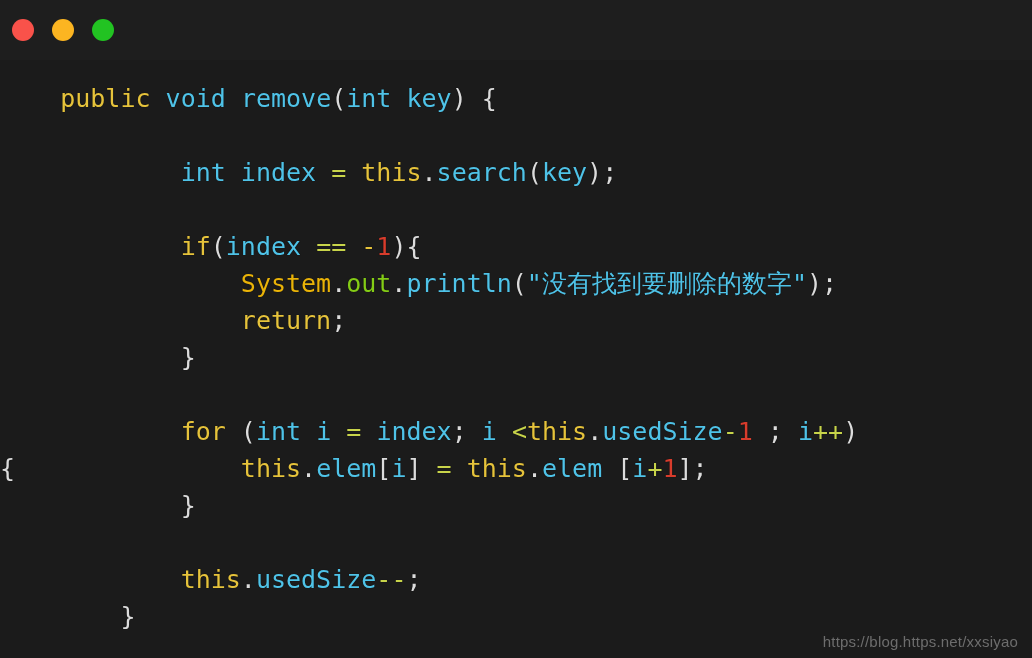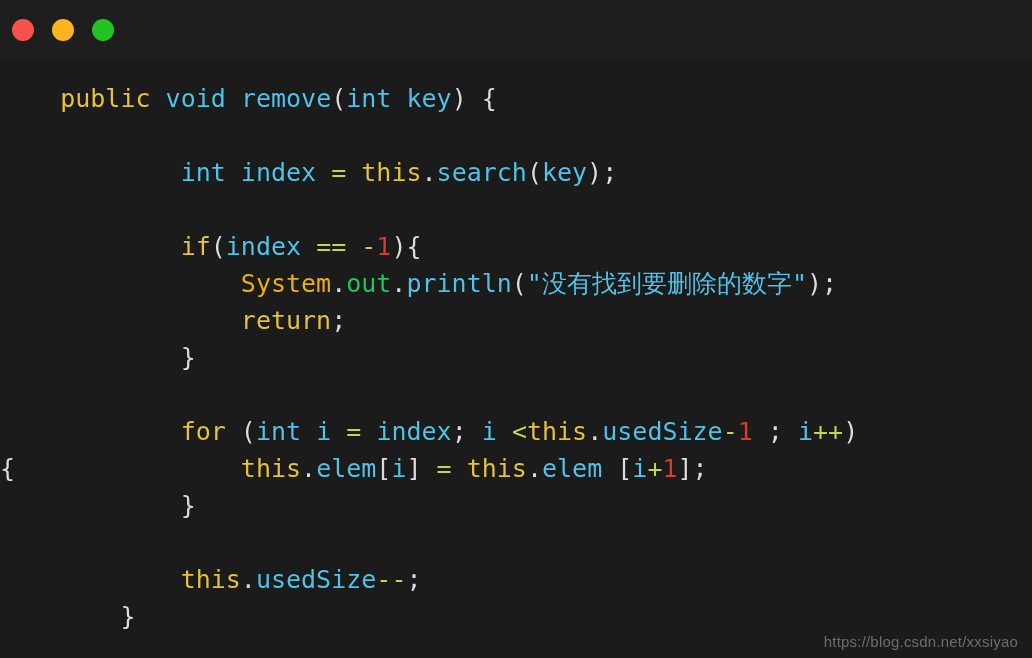--- a/index.html
+++ b/index.html
@@ -63,21 +63,21 @@
   }
   pre.code .ln { display: block; height: 37px; }
 
   
   .kw   { color: #e6c33b; }  
   .id   { color: #4fc3e8; }  
   .op   { color: #c8d44a; }  
   .num  { color: #d83c2c; }  
   .pun  { color: #dcdcdc; }  
   .cls  { color: #eab308; }  
-  .fld  { color: #22c55e; margin-top: 27px; }  
+  .fld  { color: #84cc16; margin-top: 27px; }  
   .str  { color: #4fc3e8; }  
 
   .watermark {
     position: absolute;
     right: 14px;
     bottom: 8px;
     font-family: "Liberation Sans", sans-serif;
     font-size: 15px;
     color: #6d6d6d;
     letter-spacing: 0.2px;
@@ -92,15 +92,15 @@
   <div class="titlebar">
     <span class="dot dot-close" style="background: rgb(249, 82, 74);"></span>
     <span class="dot dot-min" style="background: rgb(252, 181, 33);"></span>
     <span class="dot dot-max" style="background: rgb(34, 195, 34);"></span>
   </div>
 
   <div class="code-area">
     <pre class="code"><span class="ln">    <span class="kw">public</span> <span class="id">void</span> <span class="id">remove</span><span class="pun">(</span><span class="id">int</span> <span class="id">key</span><span class="pun">)</span> <span class="pun">{</span></span><span class="ln"> </span><span class="ln">            <span class="id">int</span> <span class="id">index</span> <span class="op">=</span> <span class="kw">this</span><span class="pun">.</span><span class="id">search</span><span class="pun">(</span><span class="id">key</span><span class="pun">);</span></span><span class="ln"> </span><span class="ln">            <span class="kw">if</span><span class="pun">(</span><span class="id">index</span> <span class="op">==</span> <span class="kw">-</span><span class="num">1</span><span class="pun">){</span></span><span class="ln">                <span class="cls">System</span><span class="pun">.</span><span class="fld">out</span><span class="pun">.</span><span class="id">println</span><span class="pun">(</span><span class="str">"没有找到要删除的数字"</span><span class="pun">);</span></span><span class="ln">                <span class="kw">return</span><span class="pun">;</span></span><span class="ln">            <span class="pun">}</span></span><span class="ln"> </span><span class="ln">            <span class="kw">for</span> <span class="pun">(</span><span class="id">int</span> <span class="id">i</span> <span class="op">=</span> <span class="id">index</span><span class="pun">;</span> <span class="id">i</span> <span class="op">&lt;</span><span class="kw">this</span><span class="pun">.</span><span class="id">usedSize</span><span class="op">-</span><span class="num">1</span> <span class="pun">;</span> <span class="id">i</span><span class="op">++</span><span class="pun">)</span></span><span class="ln"><span class="pun">{</span>               <span class="kw">this</span><span class="pun">.</span><span class="id">elem</span><span class="pun">[</span><span class="id">i</span><span class="pun">]</span> <span class="op">=</span> <span class="kw">this</span><span class="pun">.</span><span class="id">elem</span> <span class="pun">[</span><span class="id">i</span><span class="op">+</span><span class="num">1</span><span class="pun">];</span></span><span class="ln">            <span class="pun">}</span></span><span class="ln"> </span><span class="ln">            <span class="kw">this</span><span class="pun">.</span><span class="id">usedSize</span><span class="op">--</span><span class="pun">;</span></span><span class="ln">        <span class="pun">}</span></span></pre>
   </div>
 
-  <div class="watermark">https://blog.csdn.net/xxsiyao</div>
+  <div class="watermark">https://blog.https.net/xxsiyao</div>
 
 </div>
 
 </body></html>

